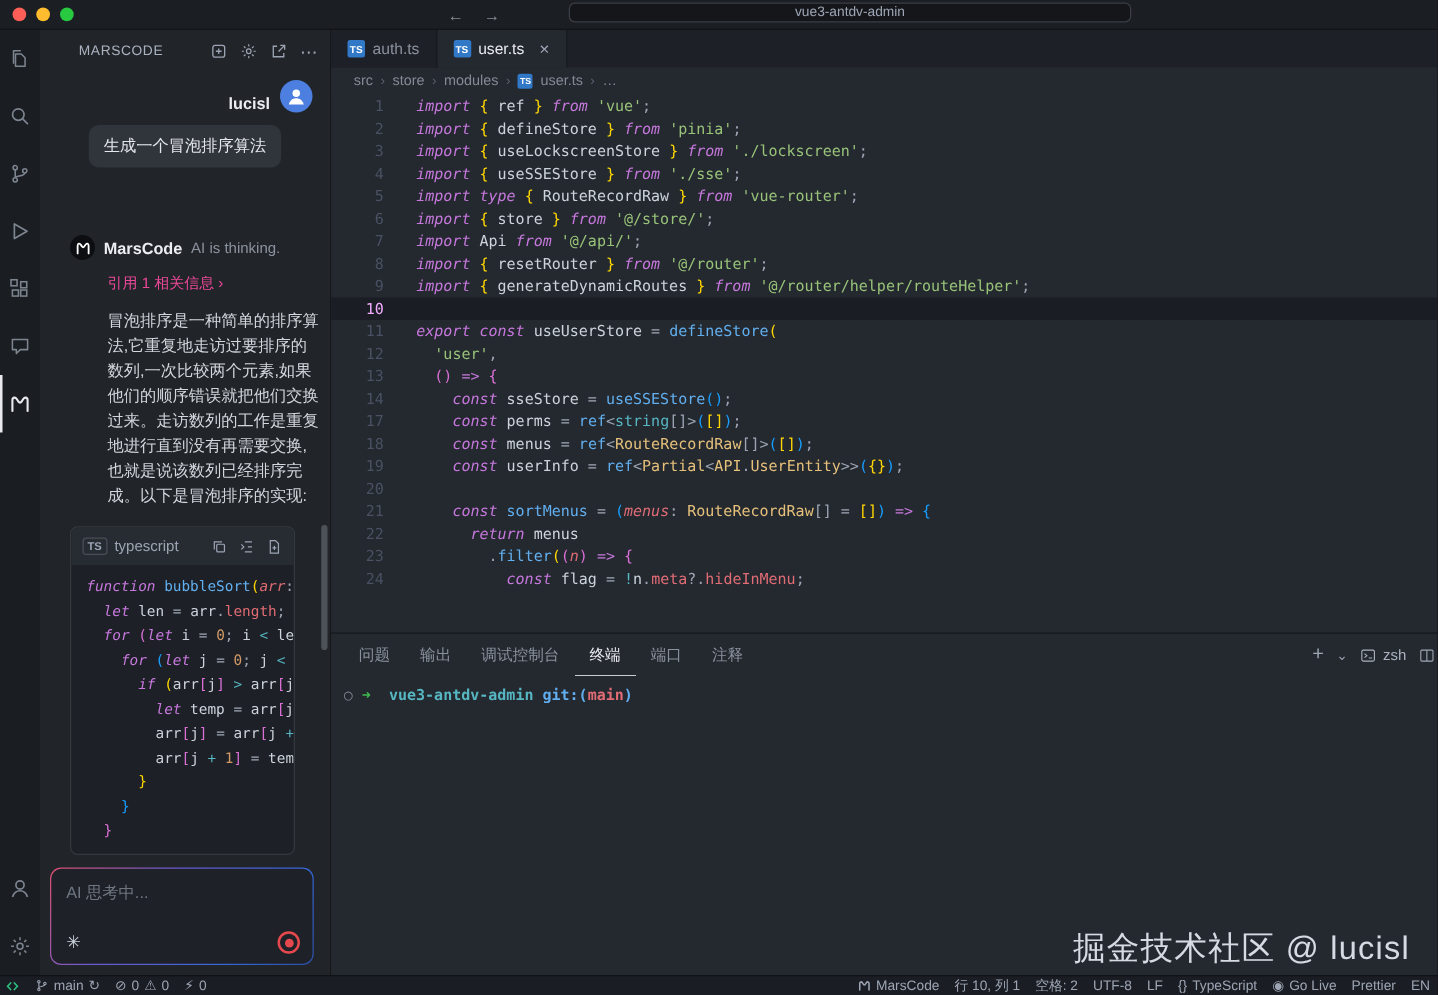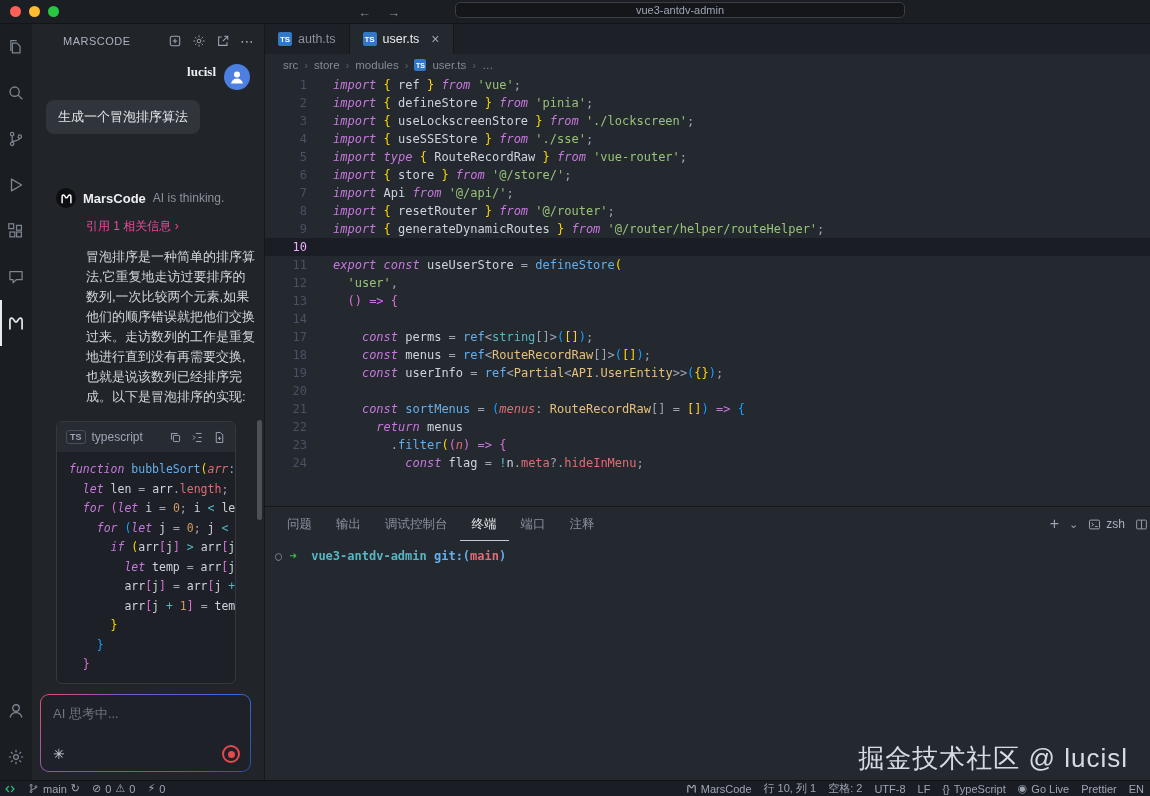--- a/index.html
+++ b/index.html
@@ -21,24 +21,24 @@
   .ab-icon{height:46px;display:flex;align-items:center;justify-content:center;color:#7d8590;cursor:pointer;}
   .ab-icon.active{color:#e8eaee;box-shadow:inset 2px 0 0 #e8eaee;}
   .ab-spacer{margin-top:auto;}
 
   
   .sidebar{position:absolute;top:24px;bottom:16px;left:32px;width:233px;background:#212429;border-right:1px solid #15171b;overflow:hidden;}
   .sb-header{height:34px;display:flex;align-items:center;padding:0 10px 0 31px;}
   .sb-title{font-size:11px;letter-spacing:.5px;color:#aab2bf;}
   .sb-hicons{margin-left:auto;display:flex;align-items:center;gap:10px;color:#9da5b4;}
   .sb-hicons .more{font-size:14px;line-height:10px;}
-  .sb-account{display:flex;align-items:flex-start;justify-content:flex-end;gap:8px;padding:6px 14px 0;font-family:Liberation Serif, serif;}
+  .sb-account{display:flex;align-items:flex-end;justify-content:flex-end;gap:8px;padding:6px 14px 0;}
   .sb-user{color:#eceef2;font-size:13px;font-weight:700;}
   .avatar{width:26px;height:26px;border-radius:50%;background:#4c7fe0;display:flex;align-items:center;justify-content:center;color:#fff;overflow:hidden;}
-  .sb-bubble-row{display:flex;justify-content:flex-start;padding:10px 14px 0;}
+  .sb-bubble-row{display:flex;justify-content:center;padding:10px 14px 0;}
   .sb-bubble{background:#30343b;color:#e4e7ec;font-size:13px;line-height:18px;padding:8px 12px;border-radius:8px;max-width:160px;}
   .sb-assist{margin-top:54px;padding:0 8px 0 24px;}
   .assist-head{display:flex;align-items:center;gap:7px;}
   .assist-logo{width:20px;height:20px;border-radius:50%;background:#0c0e11;display:flex;align-items:center;justify-content:center;color:#fff;}
   .assist-name{color:#eceef2;font-size:13px;font-weight:700;}
   .assist-status{color:#8b929e;font-size:12px;}
   .assist-body{margin-left:30px;}
   .assist-ref{margin-top:10px;color:#ec4899;font-size:12px;cursor:pointer;}
   .assist-text{margin-top:12px;color:#d2d6dd;font-size:13px;line-height:20px;max-width:172px;}
   .code-block{margin:14px 28px 0 24px;border:1px solid #343940;border-radius:6px;overflow:hidden;background:#1d2026;}
@@ -381,20 +381,21 @@
         <div class="eline">
           <span class="gut">12</span>
           <span class="ltx"><span class="tk-pl">  </span><span class="tk-str">'user'</span><span class="tk-pn">,</span></span>
         </div>
         <div class="eline">
           <span class="gut">13</span>
           <span class="ltx"><span class="tk-pl">  </span><span class="tk-b2">()</span><span class="tk-op"> =&gt; </span><span class="tk-b2">{</span></span>
         </div>
         <div class="eline">
           <span class="gut">14</span>
+          <span class="ltx"><span class="tk-pl">    </span><span class="tk-kw">const </span><span class="tk-id">sseStore</span><span class="tk-pn"> = </span><span class="tk-fn">useSSEStore</span><span class="tk-b3">()</span><span class="tk-pn">;</span></span>
         </div>
         <div class="eline">
           <span class="gut">17</span>
           <span class="ltx"><span class="tk-pl">    </span><span class="tk-kw">const </span><span class="tk-id">perms</span><span class="tk-pn"> = </span><span class="tk-fn">ref</span><span class="tk-pn">&lt;</span><span class="tk-tprim">string</span><span class="tk-pn">[]&gt;</span><span class="tk-b3">(</span><span class="tk-b1">[]</span><span class="tk-b3">)</span><span class="tk-pn">;</span></span>
         </div>
         <div class="eline">
           <span class="gut">18</span>
           <span class="ltx"><span class="tk-pl">    </span><span class="tk-kw">const </span><span class="tk-id">menus</span><span class="tk-pn"> = </span><span class="tk-fn">ref</span><span class="tk-pn">&lt;</span><span class="tk-type">RouteRecordRaw</span><span class="tk-pn">[]&gt;</span><span class="tk-b3">(</span><span class="tk-b1">[]</span><span class="tk-b3">)</span><span class="tk-pn">;</span></span>
         </div>
         <div class="eline">

